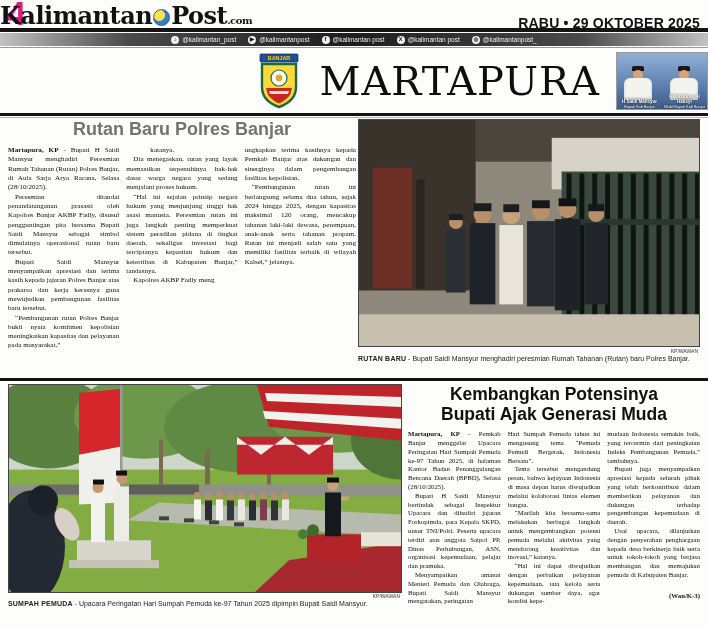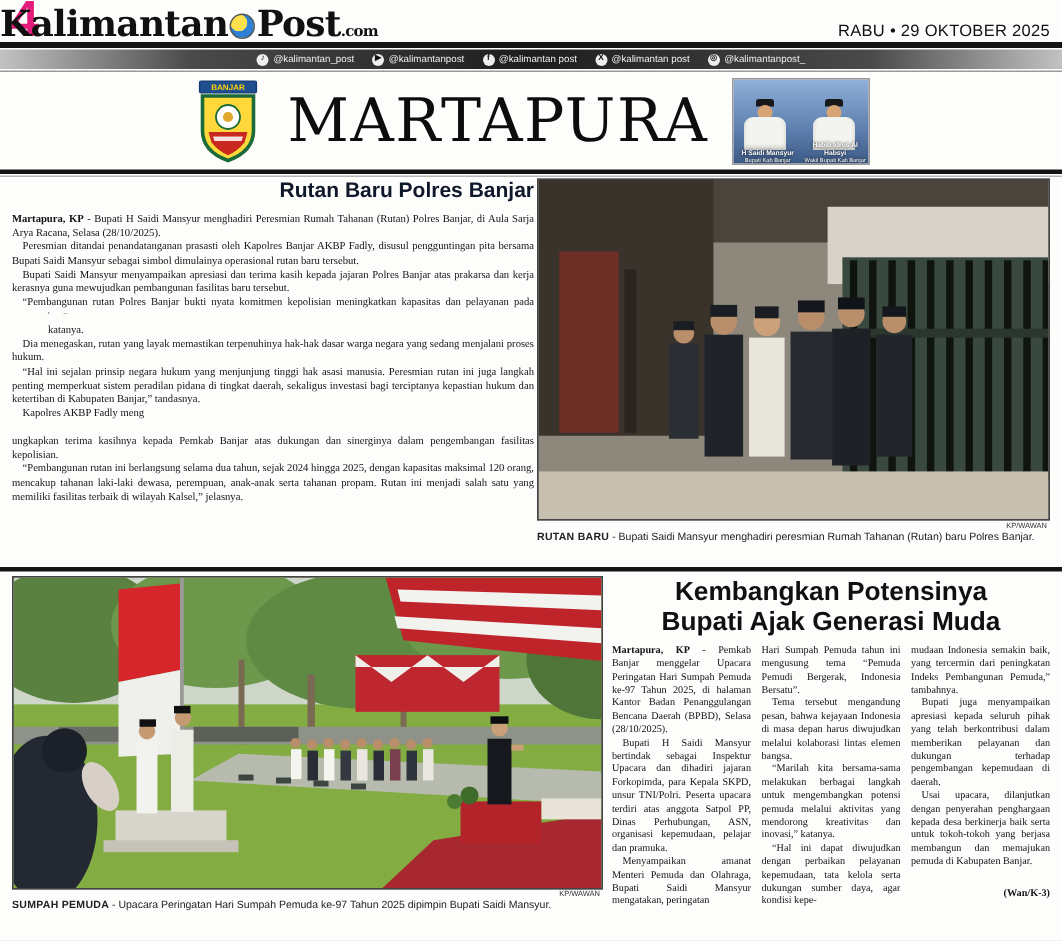--- a/index.html
+++ b/index.html
@@ -9,33 +9,33 @@
   
   .page-num{position:absolute;left:7px;top:-6px;font-size:34px;font-weight:800;color:#e31b7c;
             font-family:"Liberation Sans",sans-serif;}
   .masthead{position:absolute;left:0;right:0;top:1px;
             font-family:"DejaVu Serif",serif;font-weight:bold;letter-spacing:-0.5px;}
   .mh-main{font-size:24px;}
   .mh-dom{font-size:10px;font-weight:bold;}
   .globe{display:inline-block;width:15px;height:15px;border-radius:50%;
          background:radial-gradient(circle at 35% 35%, #ffe14d 0 40%, #2e7fd6 42% 75%, #1b5fa8 100%);
          border:1px solid #555;vertical-align:-2px;margin:0 1px;}
-  .ed-date{position:absolute;right:8px;top:15px;font-size:11px;font-weight:normal;letter-spacing:.2px;text-align:right;}
+  .ed-date{position:absolute;right:8px;top:15px;font-size:14px;font-weight:bold;letter-spacing:.2px;text-align:right;}
   .rule-a{position:absolute;left:0;top:28px;width:708px;height:4px;background:#141414;}
   .social-bar{position:absolute;left:0;top:33px;width:708px;height:13px;
       background:linear-gradient(90deg,#c2c2c2,#4a4a4a 18%,#1d1d1d 50%,#4a4a4a 82%,#c2c2c2);
       display:flex;align-items:center;justify-content:center;gap:12px;color:#eee;font-size:6.5px;}
   .social-item{display:flex;align-items:center;gap:3px;}
   .sicon{display:inline-flex;align-items:center;justify-content:center;width:8px;height:8px;
          border-radius:50%;background:#eee;color:#111;font-size:5.5px;font-weight:bold;line-height:1;}
   .rule-b{position:absolute;left:0;top:47px;width:708px;height:1px;background:#9a9a9a;}
 
   
   .banner{position:absolute;left:0;top:50px;width:708px;height:62px;display:flex;
-          align-items:center;justify-content:center;gap:16px;}
+          align-items:center;justify-content:flex-end;gap:16px;}
   .region-title{font-family:"DejaVu Serif",serif;font-size:40px;letter-spacing:1px;color:#0d0d0d;}
   .officials{position:relative;width:90px;height:56px;border:1px solid #999;
              background:linear-gradient(180deg,#8fb0d8 0%,#5d7fae 60%,#3d5a86 100%);overflow:hidden;}
   .off-fig{position:absolute;bottom:9px;width:30px;height:34px;}
   .off-body{position:absolute;bottom:0;left:1px;width:28px;height:22px;background:#f3f3ef;
             border-radius:6px 6px 0 0;box-shadow:inset 0 -2px 3px #c9c9c2;}
   .off-head{position:absolute;bottom:20px;left:10px;width:10px;height:10px;border-radius:50%;background:#d7a476;}
   .off-hat{position:absolute;bottom:29px;left:9px;width:12px;height:5px;border-radius:2px 2px 0 0;background:#181818;}
   .off-name{position:absolute;left:0;width:45px;text-align:center;color:#fff;font-weight:bold;
             font-size:4.5px;bottom:4.5px;text-shadow:0 0 2px #000;line-height:1.1;}
@@ -50,22 +50,22 @@
   .col{flex:1;overflow:hidden;font-family:"Liberation Serif",serif;text-align:justify;}
   .para{margin:0;text-indent:7px;}
   .credit{font-size:5px;color:#333;text-align:right;font-family:"Liberation Sans",sans-serif;}
   .caption{font-family:"Liberation Sans",sans-serif;font-size:7px;line-height:1.25;color:#222;}
   .cap-label{font-weight:800;letter-spacing:.2px;}
   .photo-frame{position:absolute;border:1px solid #444;overflow:hidden;background:#777;}
 
   
   .a1-text{position:absolute;left:8px;top:119px;width:348px;}
   .a1-h1{font-size:17.5px;color:#101010;}
-  .a1-h2{font-size:14px;color:#0f172a;text-align:right;}
-  .a1-cols{margin-top:7px;gap:7px;height:215px;flex-direction:column;}
+  .a1-h2{font-size:18px;color:#737373;}
+  .a1-cols{margin-top:7px;gap:7px;height:215px;}
   .a1-cols .col{font-size:7.1px;line-height:9.3px;}
   .photo1{left:358px;top:119px;width:340px;height:226px;}
   .credit1{position:absolute;left:358px;top:348px;width:340px;}
   .caption1{position:absolute;left:358px;top:355px;width:340px;}
   .rule-mid{position:absolute;left:0;top:378px;width:708px;height:3px;background:#141414;}
 
   
   .photo2{left:8px;top:384px;width:392px;height:207px;}
   .credit2{position:absolute;left:8px;top:593px;width:392px;}
   .caption2{position:absolute;left:8px;top:600px;width:392px;}

